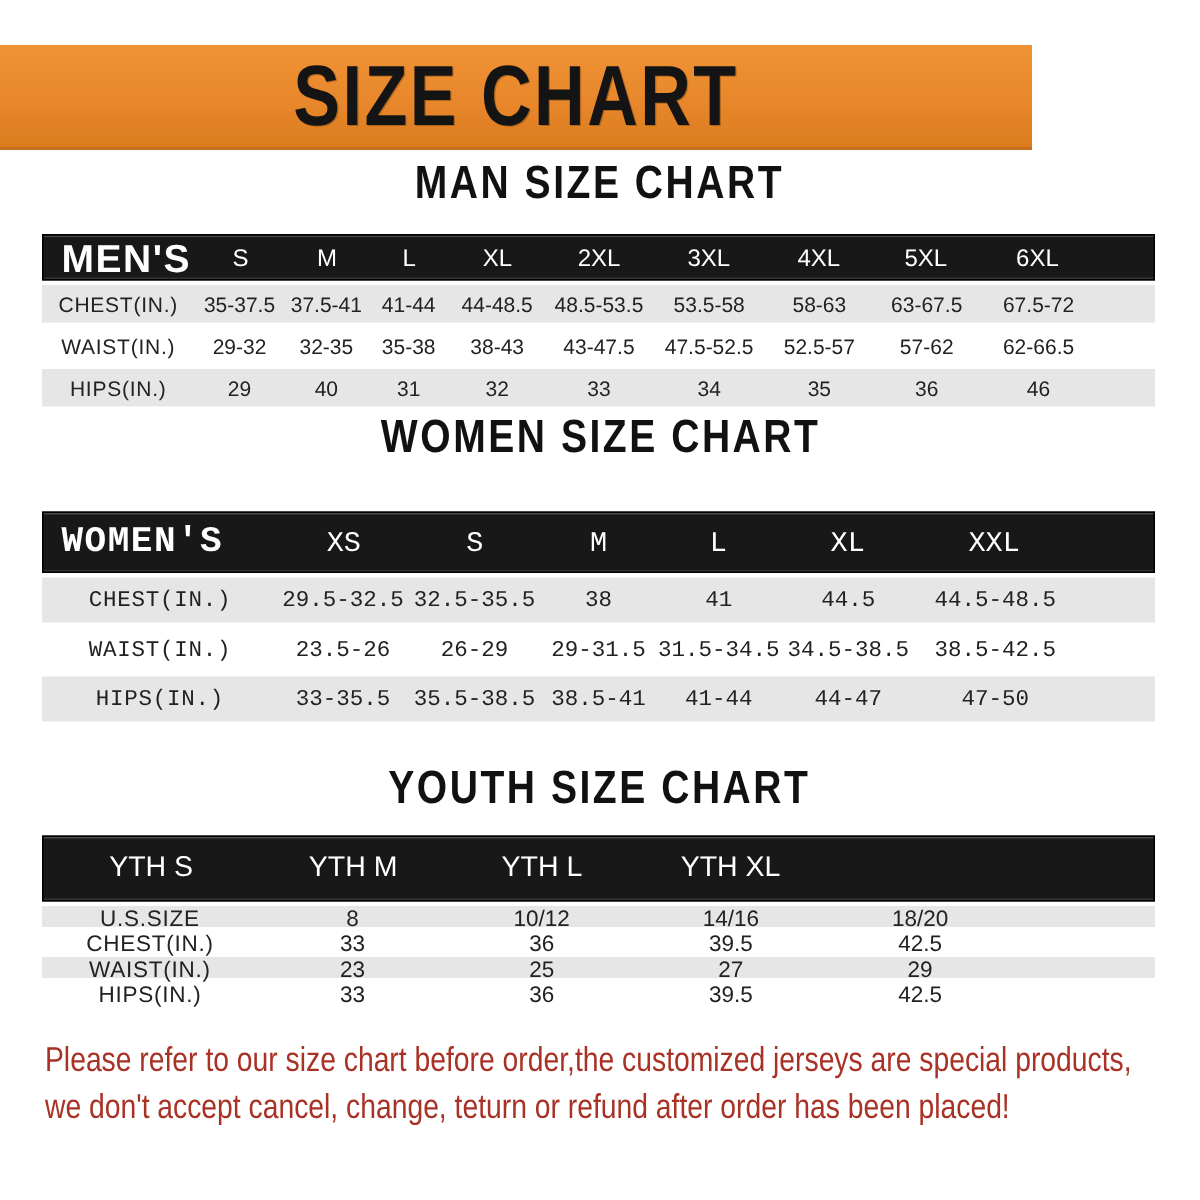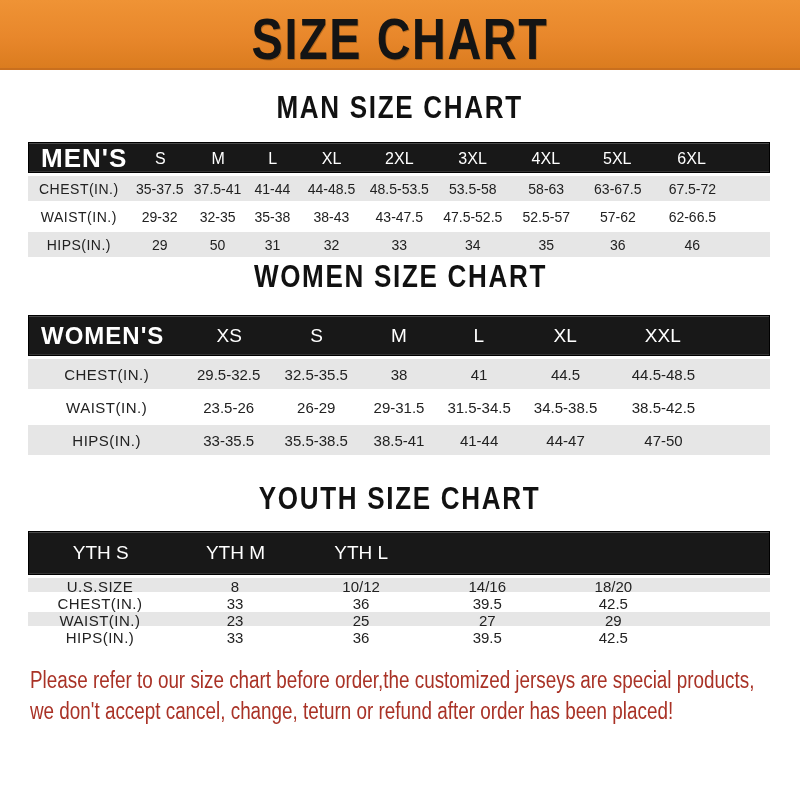--- a/index.html
+++ b/index.html
@@ -4,30 +4,30 @@
 <style>
   :root{
     --banner-bg:#e8872b; --banner-bg2:#db7c1f; --bar-bg:#181818; --bar-text:#ffffff;
     --row-alt:#e6e6e6; --body-text:#222222; --footer-red:#a93226; --page-bg:#ffffff;
   }
   *{box-sizing:border-box; margin:0; padding:0;}
   html,body{width:800px; height:800px; background:var(--page-bg);
     font-family:"Liberation Sans", sans-serif; overflow:hidden;}
 
   
-  .banner{height:70px; width:800px;
+  .banner{height:70px; width:688px;
     background:linear-gradient(180deg, #ef9335 0%, var(--banner-bg) 55%, var(--banner-bg2) 100%);
     border-bottom:2px solid #c96f1e;
-    display:flex; align-items:flex-end; justify-content:center;}
+    display:flex; align-items:center; justify-content:center;margin-top:30px;}
   .banner-title{display:inline-block; font-size:57px; font-weight:bold; color:#141414;
     letter-spacing:2px; transform:scaleX(0.82); white-space:nowrap; line-height:1;
     text-shadow:1px 1px 0 rgba(90,50,0,.35);}
 
   
-  .section-heading{margin-top:20px; text-align:center; line-height:36px; height:36px;}
+  .section-heading{margin-top:4px; text-align:center; line-height:36px; height:36px;}
   .section-heading span{display:inline-block; font-size:31px; font-weight:bold; color:#111;
     letter-spacing:2px; transform:scaleX(0.84); white-space:nowrap;}
   .heading-women{margin-top:2px;}
   .heading-youth{margin-top:26px;}
 
   
   .size-table{width:742px; margin:14px 0 0 28px; display:flex; flex-direction:column; gap:3px;}
   .row{display:grid; align-items:center;}
   .row.head{background:var(--bar-bg); color:var(--bar-text); border:1px solid #000;
     box-shadow:inset 0 1px 0 rgba(255,255,255,.22), inset 0 -1px 0 rgba(255,255,255,.12);}
@@ -40,21 +40,21 @@
   .men .row{grid-template-columns:13.7% 8.1% 7.5% 7.3% 8.6% 9.7% 10.1% 9.7% 9.6% 10.5% 1fr;}
   .men .row.head{height:31px; font-size:16px;}
   .men .row.head .corner{font-size:26px;}
   .men .row.body{height:25px; font-size:14px;}
   .men{margin-top:16px;}
 
   .women .row{grid-template-columns:21.2% 11.7% 11.9% 10.4% 11.2% 12.1% 14.3% 1fr;}
   .women .row.head{height:41px; font-size:19px;}
   .women .row.head .corner{font-size:24px;}
   .women .row.body{height:30px; font-size:15px;}
-  .women{margin-top:20px;}
+  .women{margin-top:32px;font-family:Liberation Mono, monospace;}
 
   .youth .row{grid-template-columns:19.4% 17% 17% 17% 17% 1fr;}
   .youth .row.head{height:44px; font-size:19px;}
   .youth .row.head .corner{font-size:24px;}
   .youth .row.body{height:14px; font-size:15px;}
   .youth{margin-top:14px;}
 
   
   .footer{margin:22px 0 0 30px; color:var(--footer-red);}
   .footer-line{font-size:23px; line-height:31px; white-space:nowrap;
@@ -103,21 +103,21 @@
       <span class="cell val">38-43</span>
       <span class="cell val">43-47.5</span>
       <span class="cell val">47.5-52.5</span>
       <span class="cell val">52.5-57</span>
       <span class="cell val">57-62</span>
       <span class="cell val">62-66.5</span>
     </div>
     <div class="row body alt">
       <span class="cell rowlabel">HIPS(IN.)</span>
       <span class="cell val">29</span>
-      <span class="cell val">50</span>
+      <span class="cell val">40</span>
       <span class="cell val">31</span>
       <span class="cell val">32</span>
       <span class="cell val">33</span>
       <span class="cell val">34</span>
       <span class="cell val">35</span>
       <span class="cell val">36</span>
       <span class="cell val">46</span>
     </div>
   </div>
 
@@ -164,20 +164,21 @@
   </div>
 
 <div class="section-heading heading-youth">
   <span>YOUTH SIZE CHART</span>
 </div>
 <div class="size-table youth">
     <div class="row head">
       <span class="cell col">YTH S</span>
       <span class="cell col">YTH M</span>
       <span class="cell col">YTH L</span>
+      <span class="cell col">YTH XL</span>
     </div>
     <div class="row body alt">
       <span class="cell rowlabel">U.S.SIZE</span>
       <span class="cell val">8</span>
       <span class="cell val">10/12</span>
       <span class="cell val">14/16</span>
       <span class="cell val">18/20</span>
     </div>
     <div class="row body">
       <span class="cell rowlabel">CHEST(IN.)</span>

